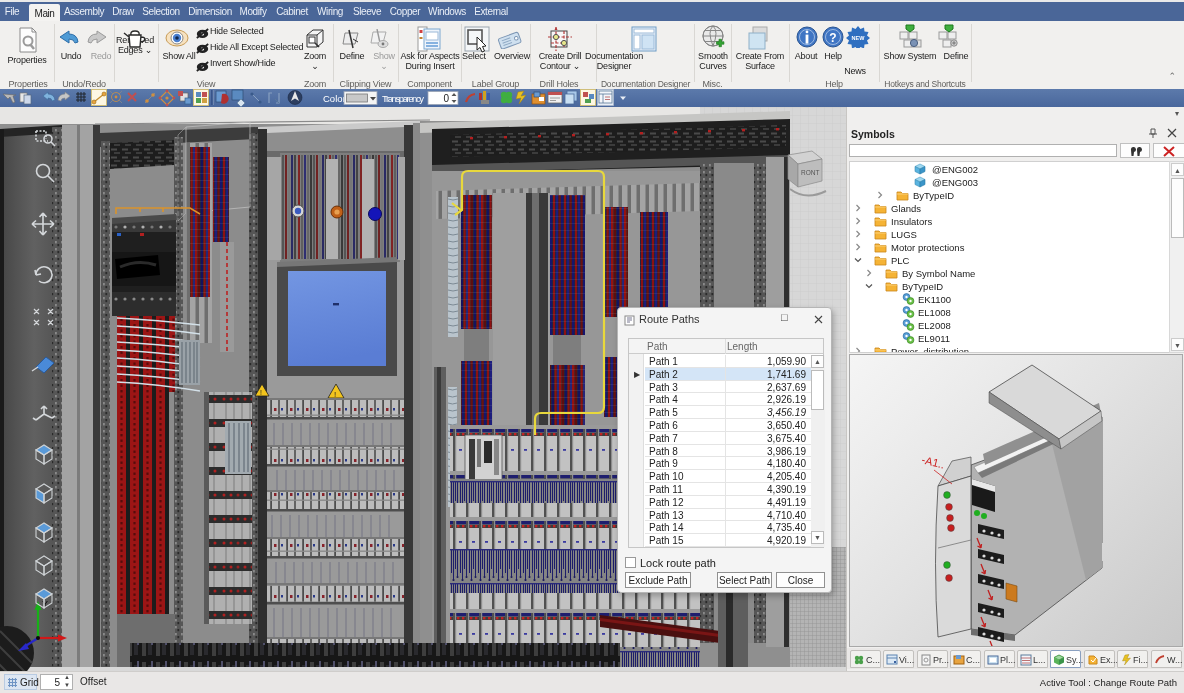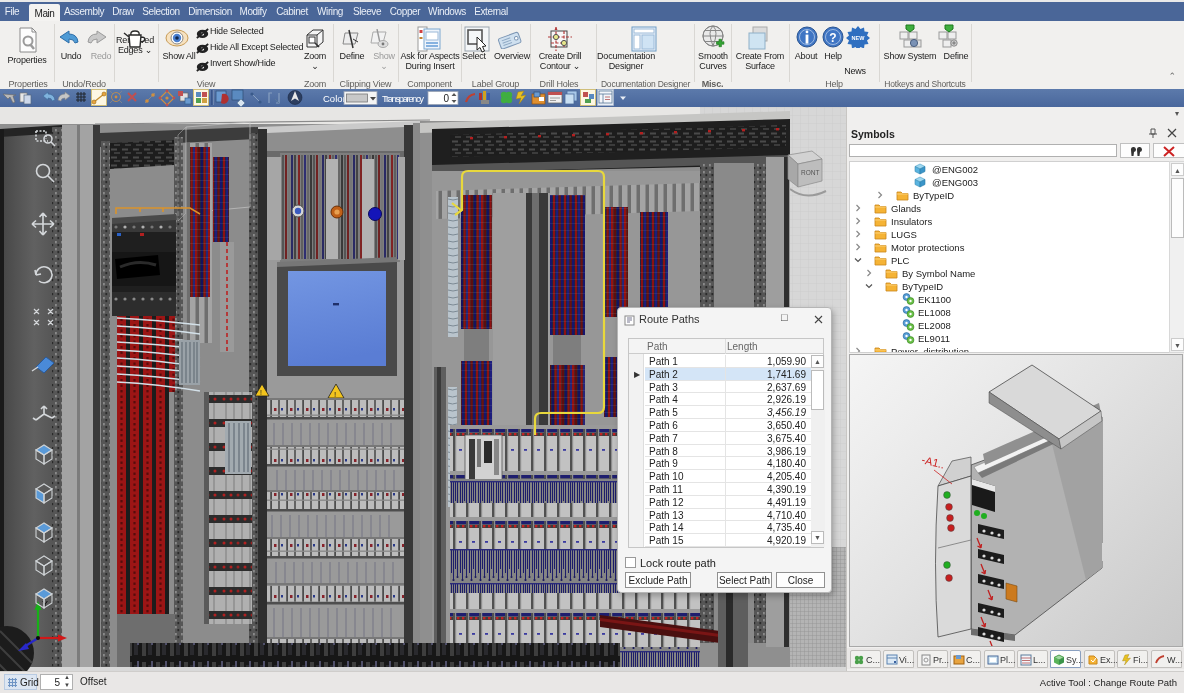--- a/index.html
+++ b/index.html
@@ -67,38 +67,38 @@
 
     <div class="rlabel" style="left:2px;width:52px;">Properties</div>
     <div class="rlabel" style="left:54px;width:60px;">Undo/Redo</div>
     <div class="rlabel" style="left:158px;width:96px;">View</div>
     <div class="rlabel" style="left:296px;width:38px;">Zoom</div>
     <div class="rlabel" style="left:333px;width:65px;">Clipping View</div>
     <div class="rlabel" style="left:398px;width:63px;">Component</div>
     <div class="rlabel" style="left:461px;width:69px;">Label Group</div>
     <div class="rlabel" style="left:530px;width:58px;">Drill Holes</div>
     <div class="rlabel" style="left:597px;width:97px;font-size:8.5px;">Documentation Designer</div>
-    <div class="rlabel" style="left:694px;width:37px;font-weight:bold;">Misc.</div>
+    <div class="rlabel" style="left:694px;width:37px;">Misc.</div>
     <div class="rlabel" style="left:731px;width:58px;margin-top:12px;">Work Plane</div>
     <div class="rlabel" style="left:789px;width:90px;">Help</div>
     <div class="rlabel" style="left:879px;width:92px;font-size:8.5px;">Hotkeys and Shortcuts</div>
 
     <div class="rbtn-label" style="left:0px;top:34px;width:54px;">Properties</div>
     <div class="rbtn-label" style="left:56px;top:30px;width:30px;">Undo</div>
     <div class="rbtn-label" style="left:86px;top:30px;width:30px;color:#9a9a9a;">Redo</div>
     <div class="rbtn-label" style="left:112px;top:14px;width:46px;">Rendered<br>Edges ⌄</div>
     <div class="rbtn-label" style="left:155px;top:30px;width:48px;">Show All</div>
     <div class="rbtn-label" style="left:296px;top:30px;width:38px;">Zoom<br>⌄</div>
     <div class="rbtn-label" style="left:336px;top:30px;width:32px;">Define</div>
     <div class="rbtn-label" style="left:368px;top:30px;width:32px;color:#9a9a9a;">Show<br>⌄</div>
     <div class="rbtn-label" style="left:394px;top:30px;width:72px;">Ask for Aspects<br>During Insert</div>
     <div class="rbtn-label" style="left:459px;top:30px;width:30px;">Select</div>
     <div class="rbtn-label" style="left:489px;top:30px;width:46px;">Overview</div>
     <div class="rbtn-label" style="left:532px;top:30px;width:56px;">Create Drill<br>Contour ⌄</div>
-    <div class="rbtn-label" style="left:588px;top:30px;width:76px;">Documentation<br>Designer</div>
+    <div class="rbtn-label" style="left:576px;top:30px;width:76px;">Documentation<br>Designer</div>
     <div class="rbtn-label" style="left:694px;top:30px;width:38px;">Smooth<br>Curves</div>
     <div class="rbtn-label" style="left:731px;top:30px;width:58px;">Create From<br>Surface</div>
     <div class="rbtn-label" style="left:790px;top:30px;width:32px;">About</div>
     <div class="rbtn-label" style="left:820px;top:30px;width:26px;">Help</div>
     <div class="rbtn-label" style="left:839px;top:30px;width:32px;margin-top:15px;">News</div>
     <div class="rbtn-label" style="left:879px;top:30px;width:62px;">Show System</div>
     <div class="rbtn-label" style="left:938px;top:30px;width:36px;">Define</div>
 
     <div class="hline" style="left:210px;top:5px;">Hide Selected</div>
     <div class="hline" style="left:210px;top:21px;">Hide All Except Selected</div>

